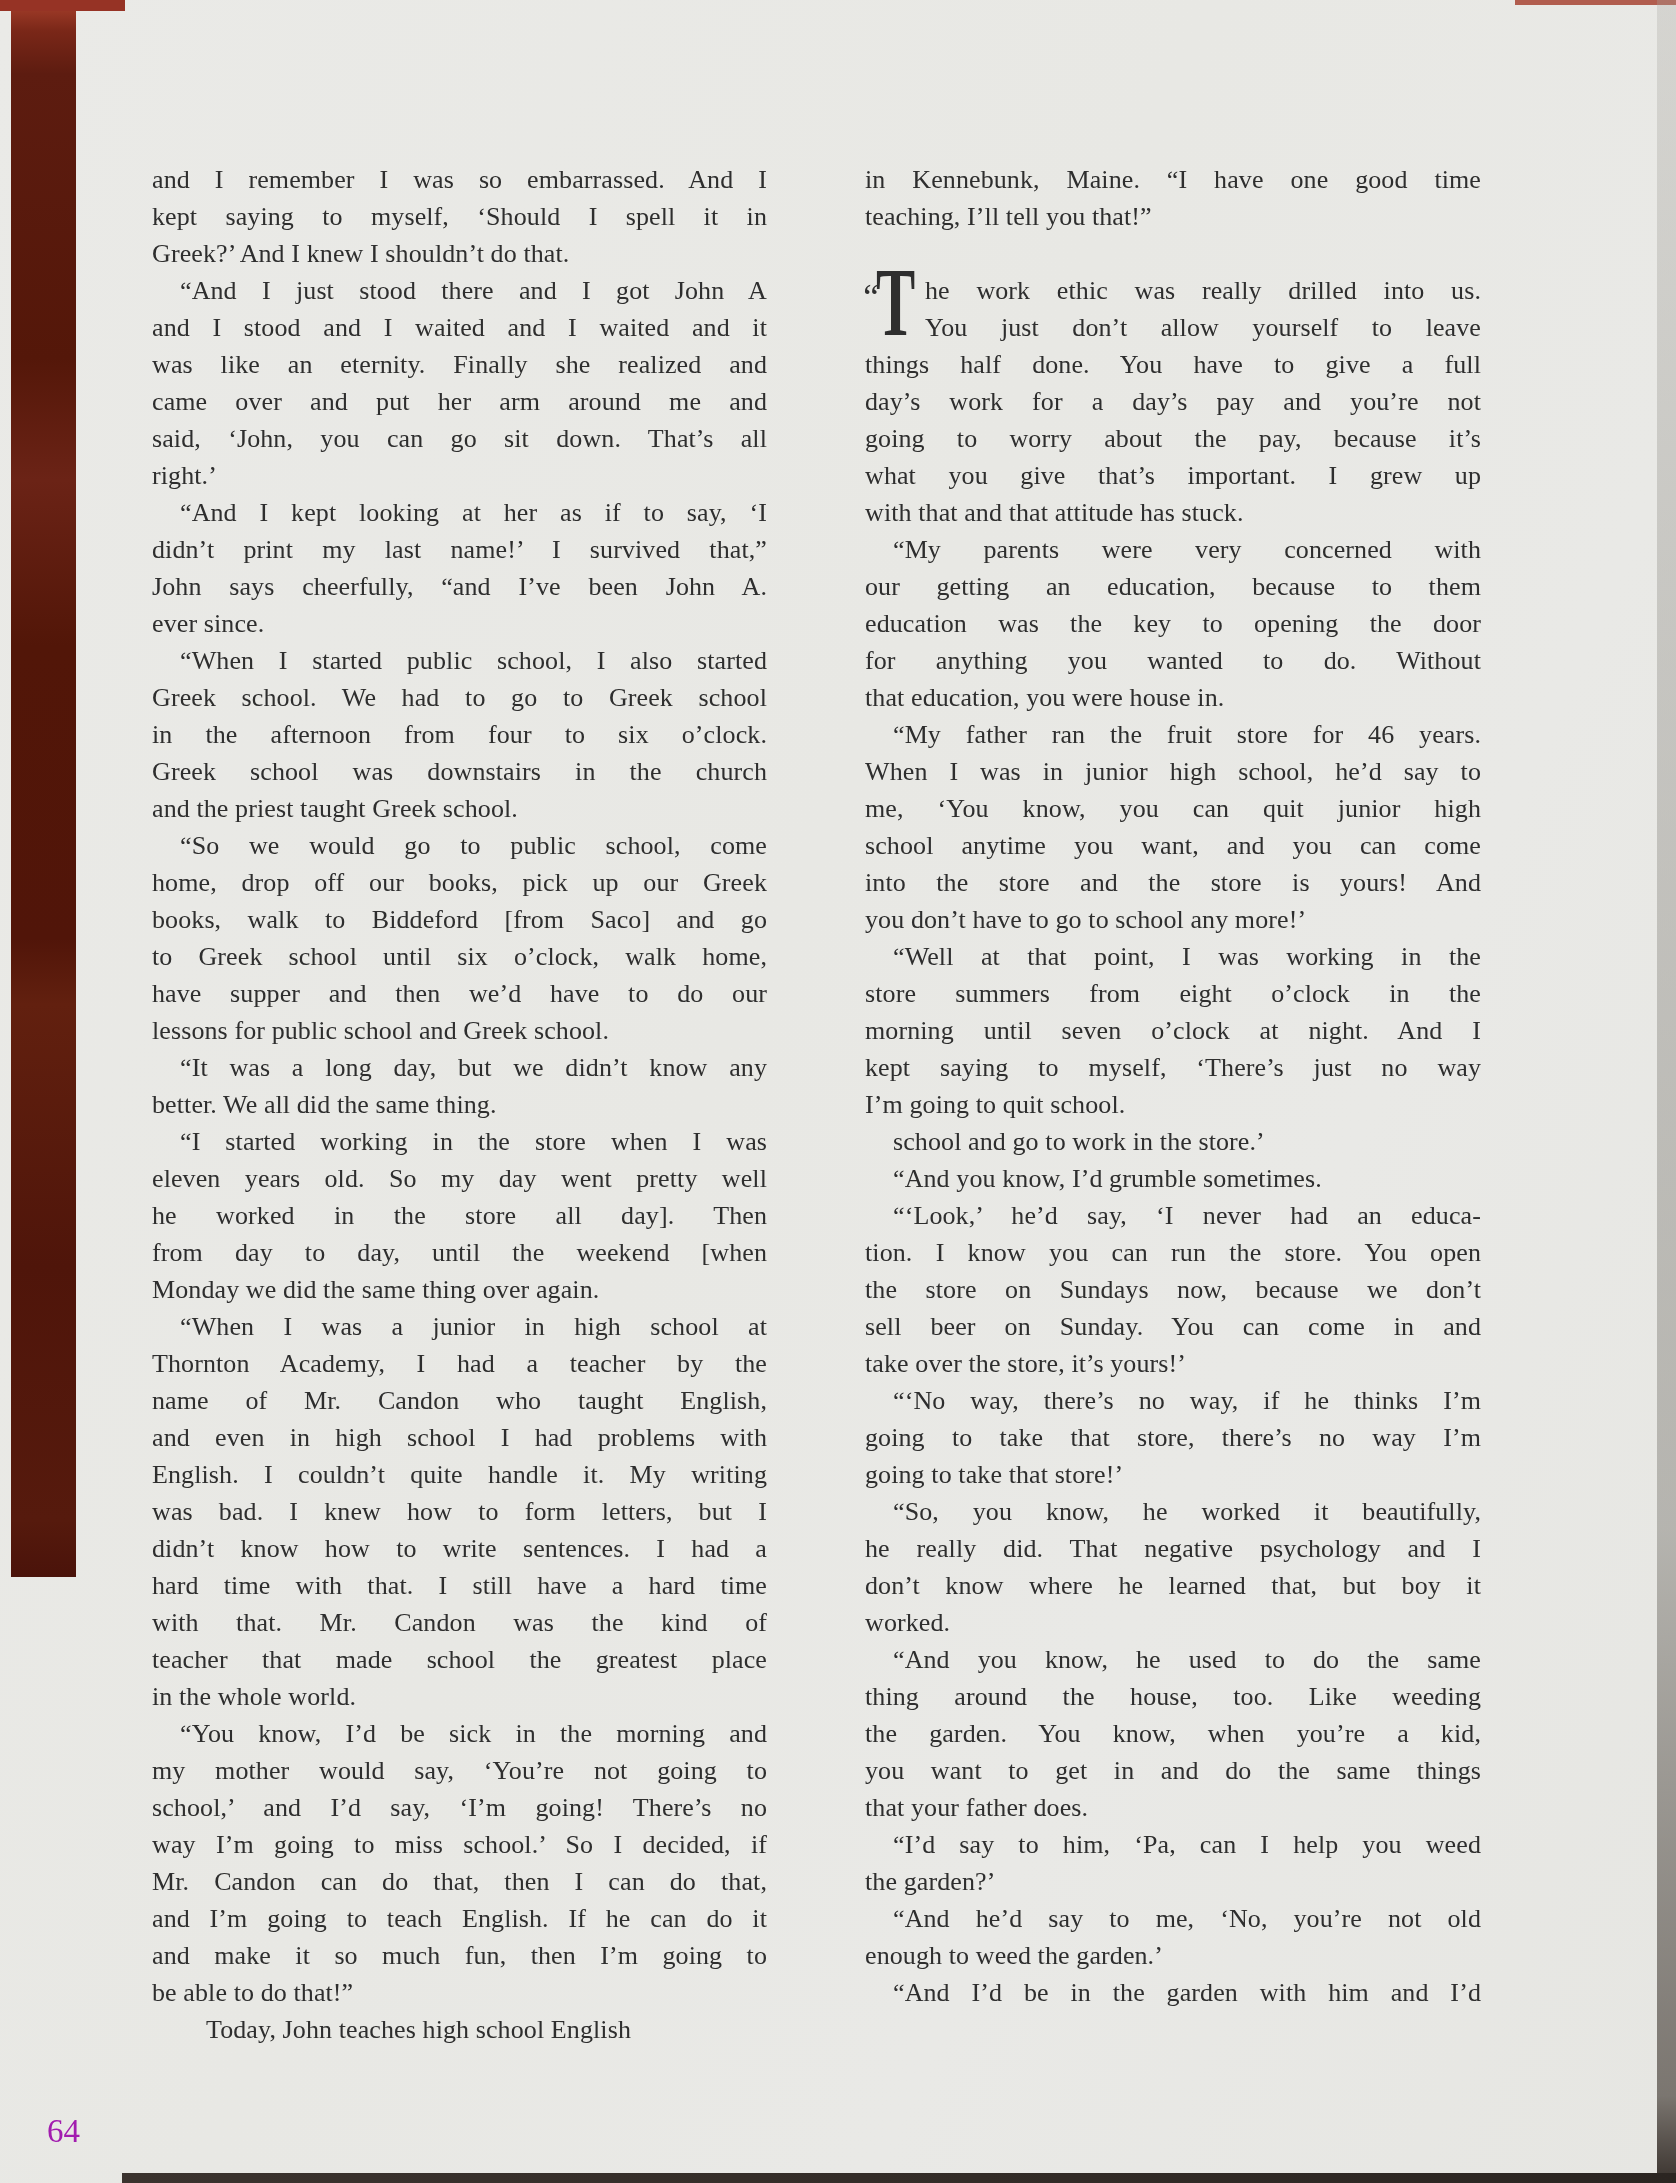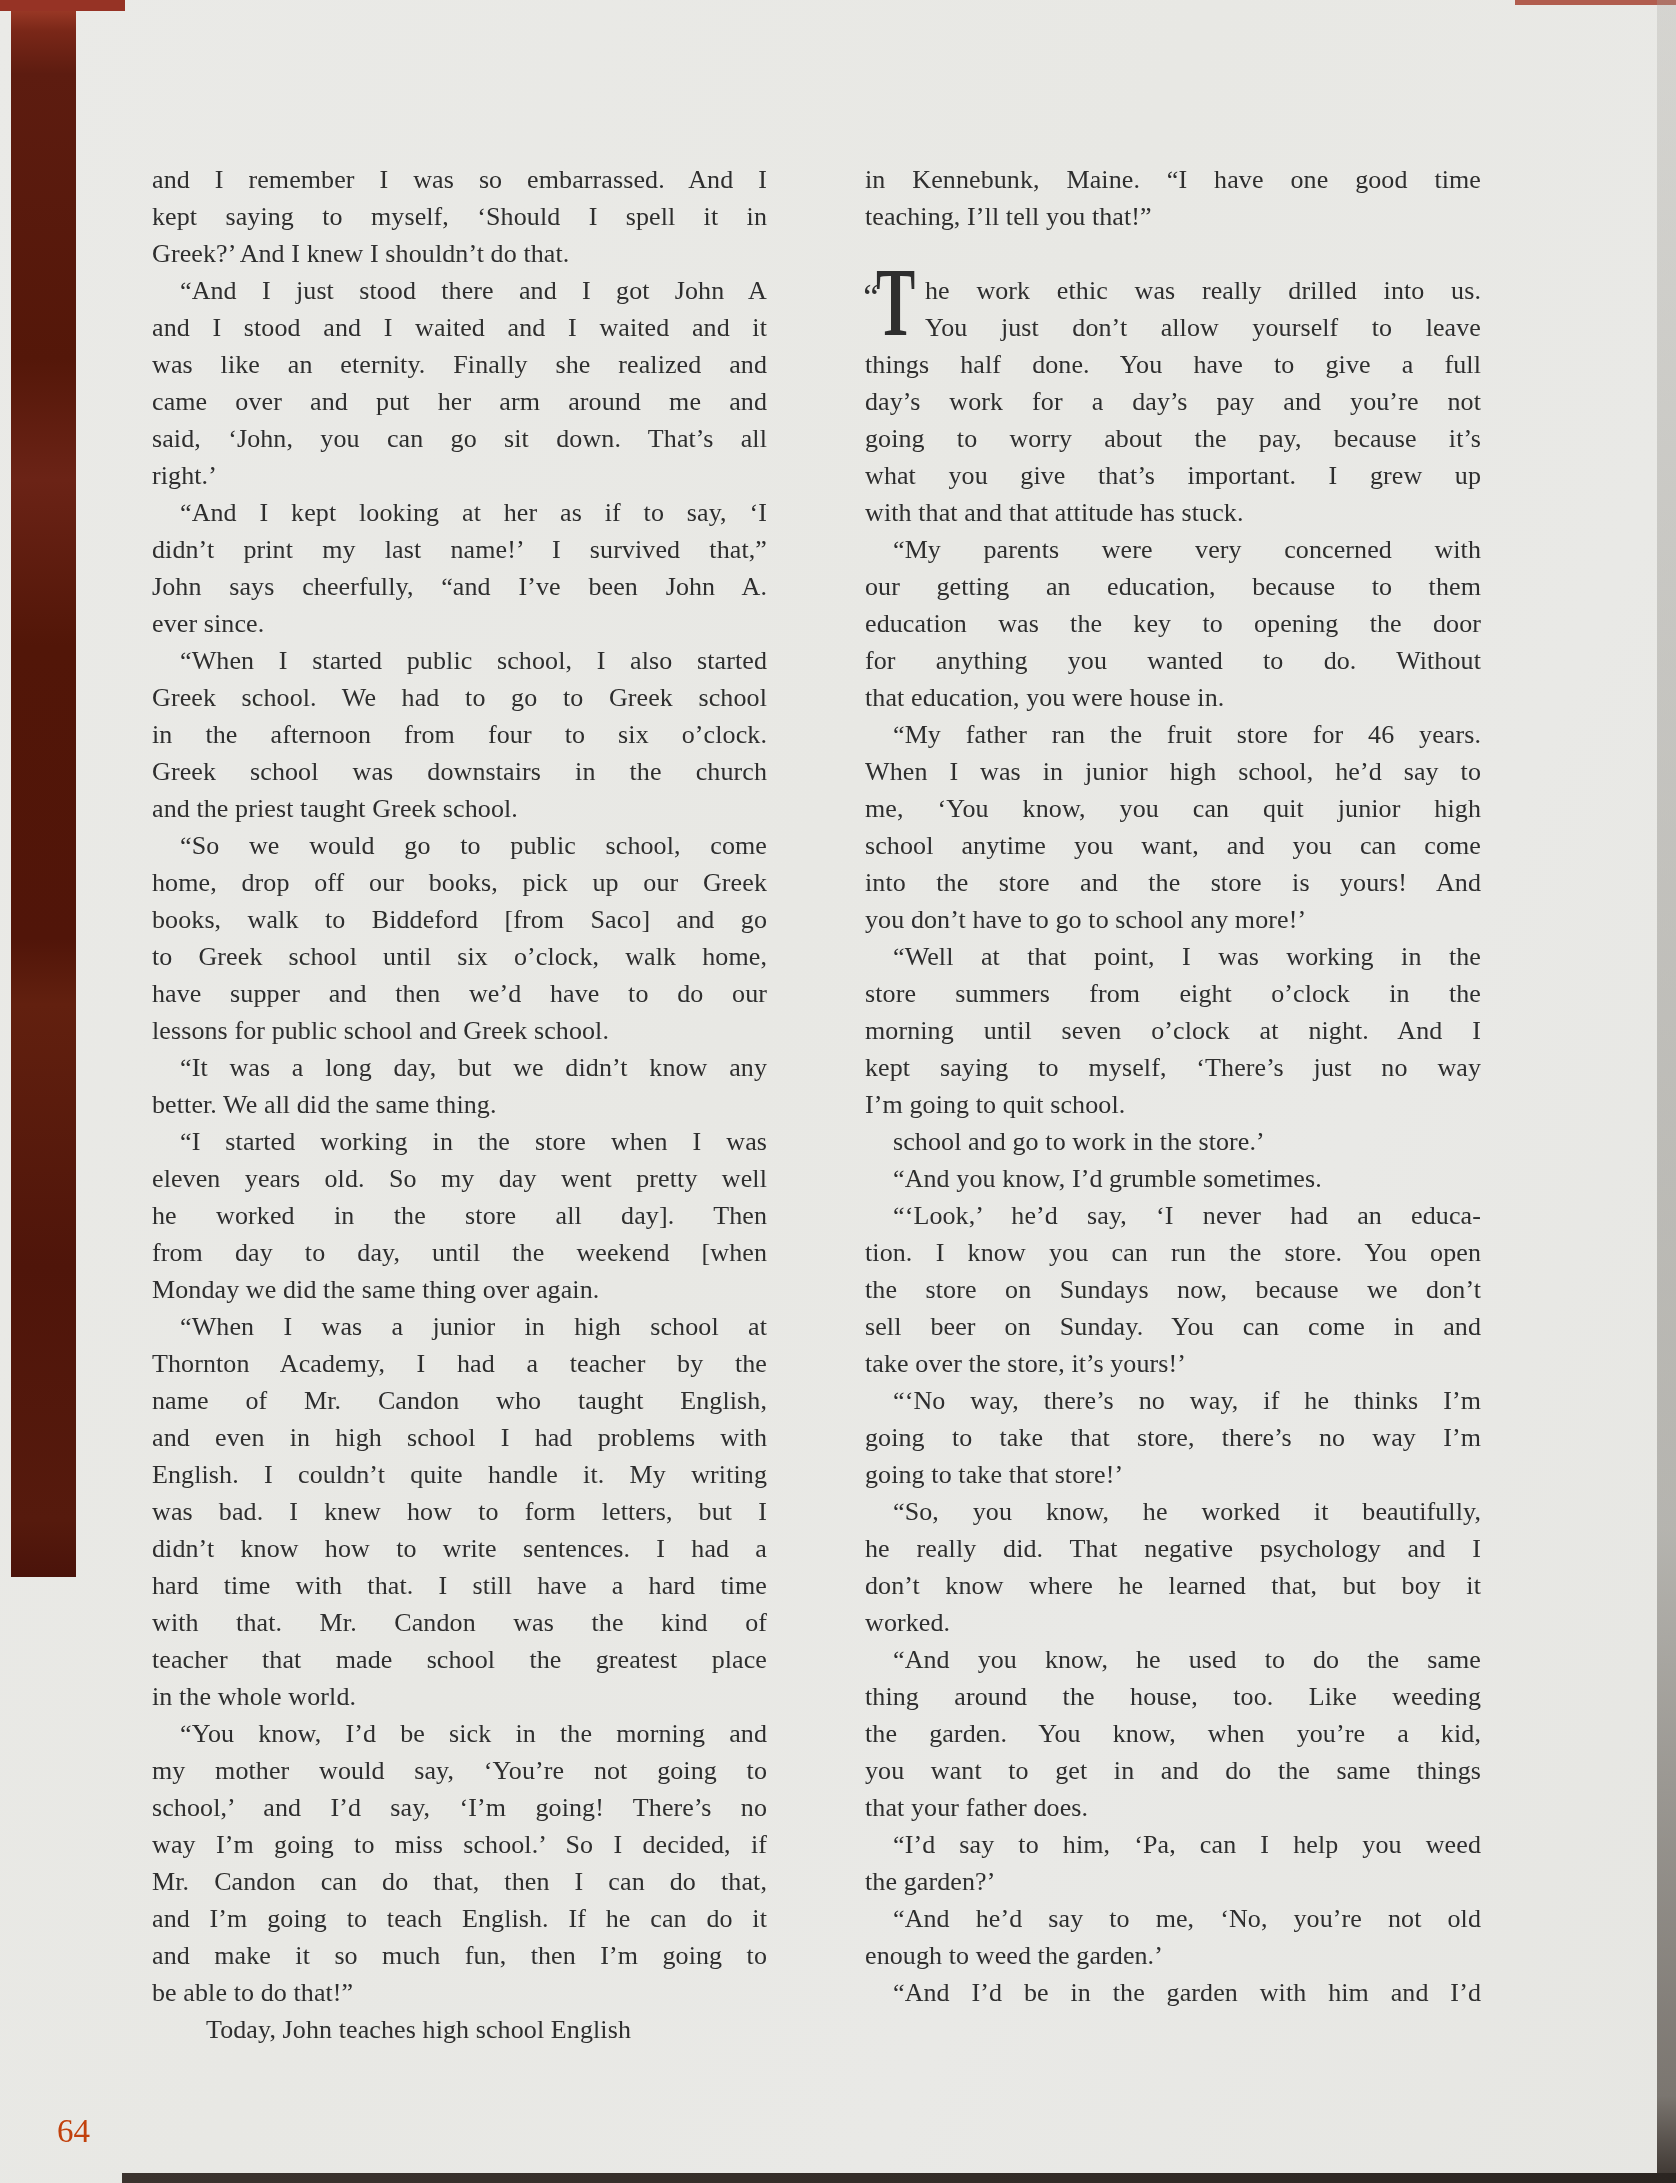--- a/index.html
+++ b/index.html
@@ -56,22 +56,22 @@
   
   .dropcap{float:left;width:60px;height:73px;position:relative;}
   .dc-quote{position:absolute;left:-1.7px;top:7.9px;font-size:35px;line-height:1;}
   .dc-letter{
     position:absolute;left:11.4px;top:-19px;
     font-size:98px;line-height:1;font-weight:bold;
     transform:scaleX(0.60);transform-origin:0 0;
   }
   
   .page-number{
-    position:absolute;left:57px;top:2113px;
-    font-size:33px;line-height:37px;color:#c2410c;text-align:center;
+    position:absolute;left:47px;top:2113px;
+    font-size:33px;line-height:37px;color:#a21caf;text-align:center;
   }
 </style>
 </head>
 <body>
 
 <div class="paper"></div>
 
 <div class="af-left-bar"></div>
 <div class="af-top-left"></div>
 <div class="af-top-right"></div>

